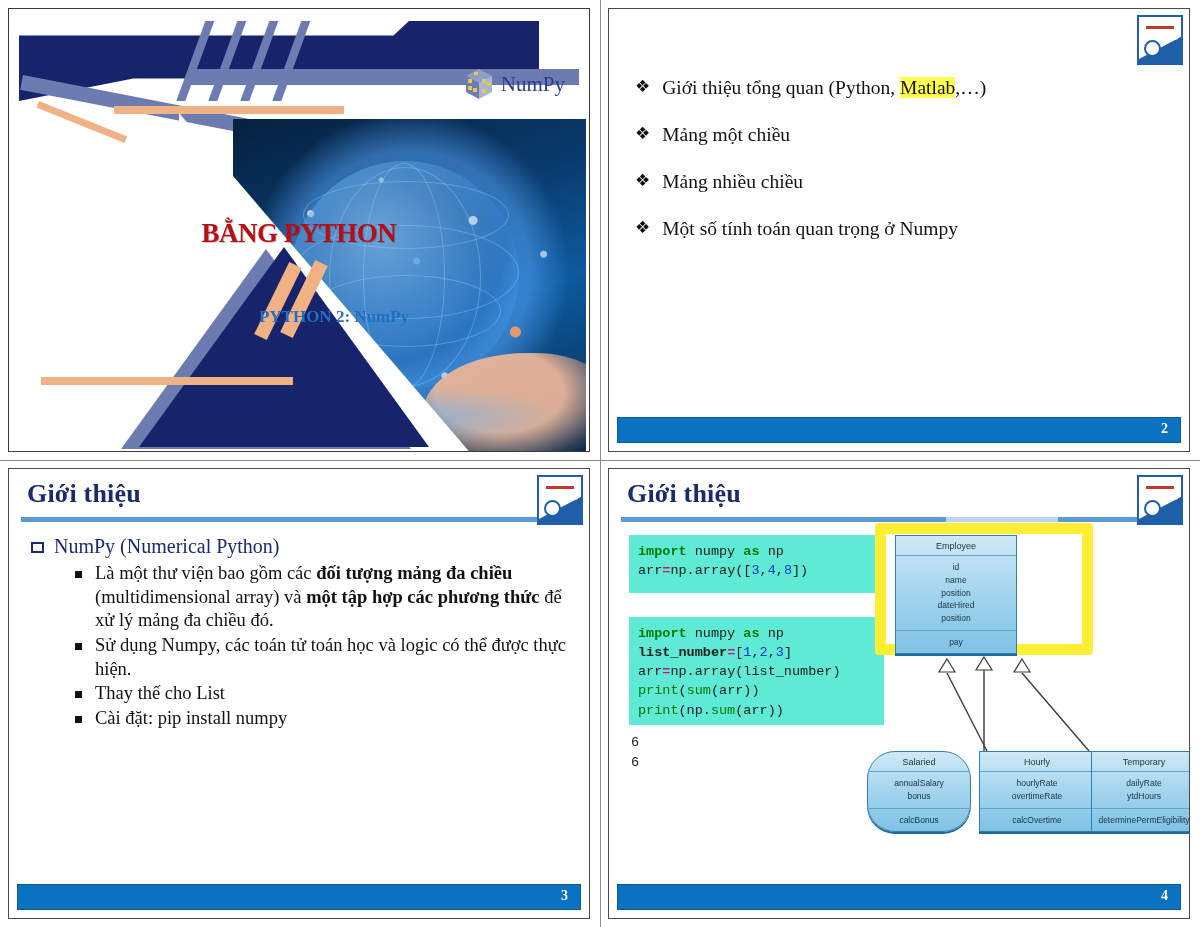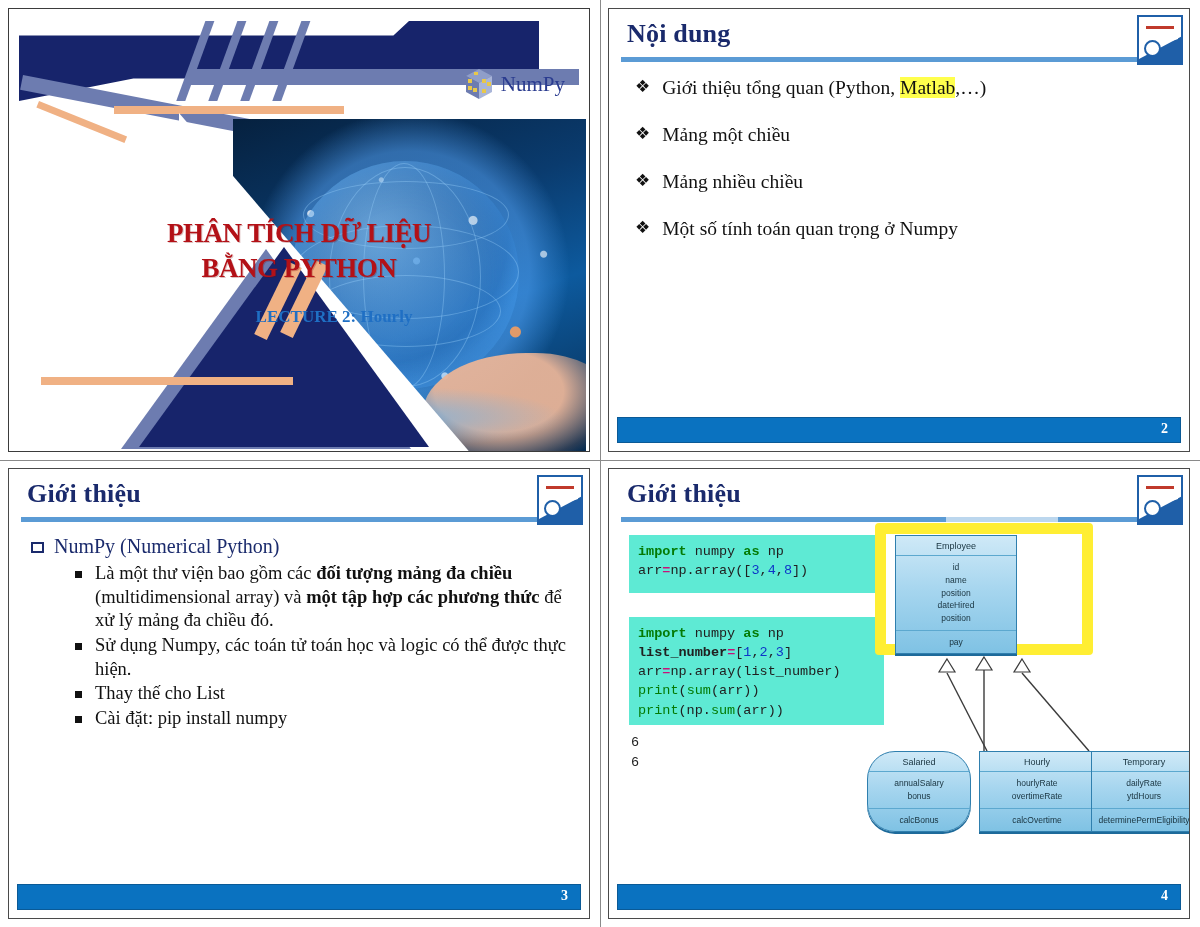--- a/index.html
+++ b/index.html
@@ -200,33 +200,28 @@
               <rect x="19" y="12" width="4" height="4" fill="#e8c84a"></rect>
               <rect x="24" y="15" width="4" height="4" fill="#e8c84a"></rect>
               <rect x="19" y="22" width="4" height="4" fill="#e8c84a"></rect>
               <rect x="11" y="5" width="4" height="3" fill="#e8c84a"></rect>
             </svg>
           </div>
           <span class="numpy-word">NumPy</span>
         </div>
 
         <div class="t1">
-          <span>PHÂN TÍCH DỮ LIỆU</span>
           <span class="l2">BẰNG PYTHON</span>
         </div>
-        <div class="t2">LECTURE 2: Hourly</div>
+        <div class="t2">PYTHON 2: NumPy</div>
       </div>
     </div>
 
     <div class="cellwrap">
       <div class="slide">
-        <div class="hdr">
-          <div class="title">Nội dung</div>
-          <div class="rule plain"></div>
-        </div>
         <div class="logo">
           <div class="sweep"></div>
             <div class="paper"></div>
             <div class="redline"></div>
             <div class="seal"></div>
         </div>
 
         <div class="s2body">
           <div class="s2item">
             <span class="dia">❖</span>

